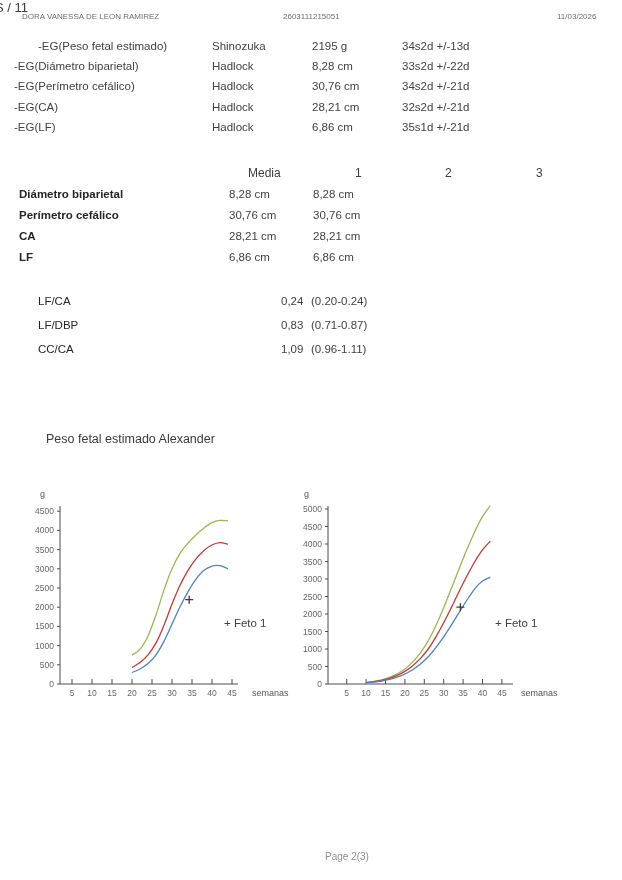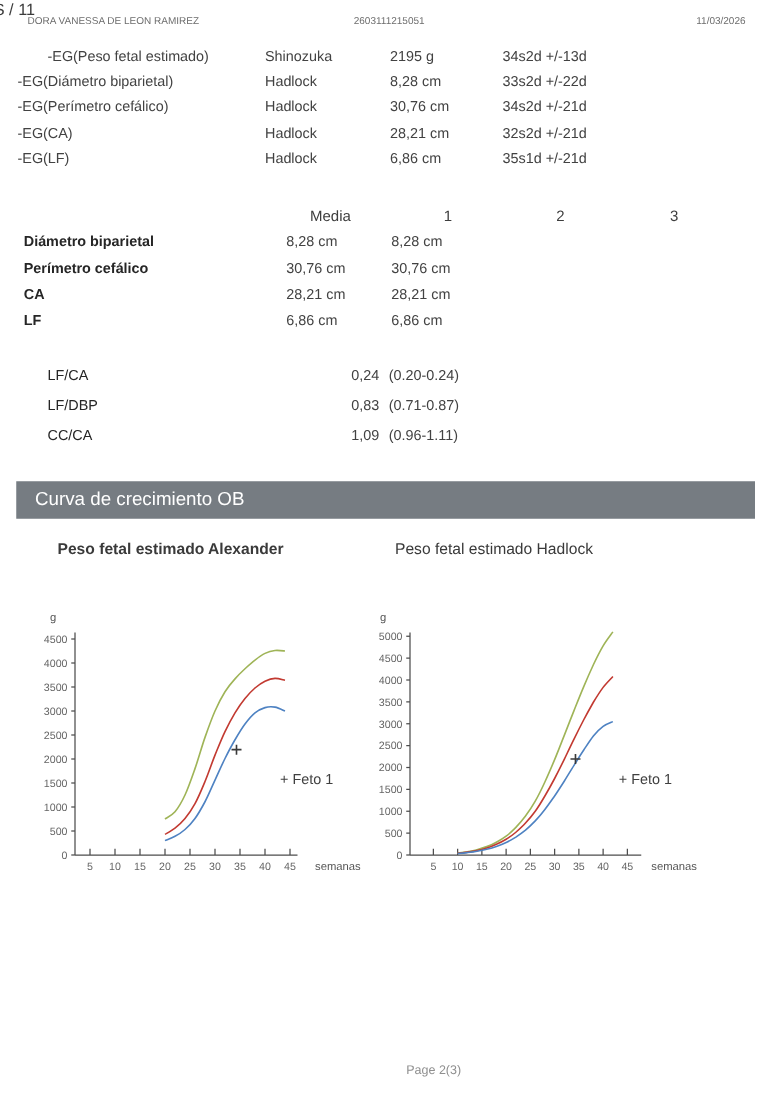--- a/index.html
+++ b/index.html
@@ -114,26 +114,22 @@
         <span class="val" style="left: 281px;">0,83</span>
         <span class="rng" style="left: 311px;">(0.71-0.87)</span>
       </div>
       <div class="ratio-row" style="top: 343px;">
         <span class="lbl" style="left: 38px;">CC/CA</span>
         <span class="val" style="left: 281px;">1,09</span>
         <span class="rng" style="left: 311px;">(0.96-1.11)</span>
       </div>
     </div>
 
-  <div class="section-bar">
-    <span>Curva de crecimiento OB</span>
-  </div>
-
-  <div class="abs chart-title" style="left:46px;font-weight:bold;">Peso fetal estimado Alexander</div>
-  <div class="abs chart-title" style="left:316px;">Peso fetal estimado Hadlock</div>
+
+  <div class="abs chart-title" style="left:46px;">Peso fetal estimado Alexander</div>
 
   <svg id="chart0" style="left:18px;top:480px;" width="275" height="235">
       <line x1="42" y1="26" x2="42" y2="204" stroke="#4d4d4d" stroke-width="1"></line>
       <line x1="42" y1="204" x2="220" y2="204" stroke="#4d4d4d" stroke-width="1"></line>
       <line x1="39" y1="204" x2="42" y2="204" stroke="#4d4d4d" stroke-width="1"></line>
       <text x="36" y="207" font-size="8.5" fill="#666666" text-anchor="end">0</text>
       <line x1="39" y1="184.8" x2="42" y2="184.8" stroke="#4d4d4d" stroke-width="1"></line>
       <text x="36" y="187.8" font-size="8.5" fill="#666666" text-anchor="end">500</text>
       <line x1="39" y1="165.6" x2="42" y2="165.6" stroke="#4d4d4d" stroke-width="1"></line>
       <text x="36" y="168.6" font-size="8.5" fill="#666666" text-anchor="end">1000</text>

